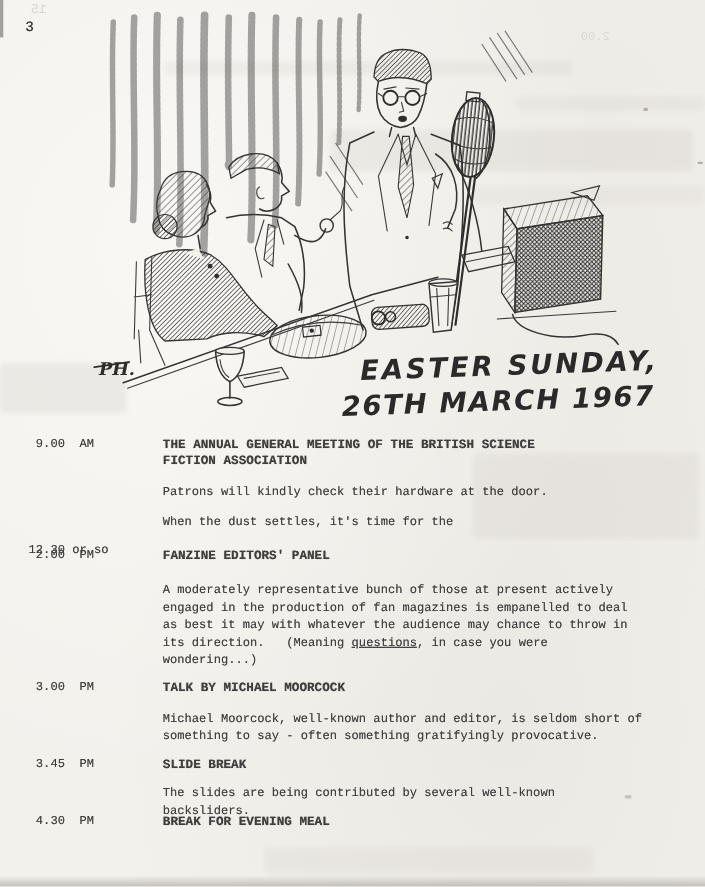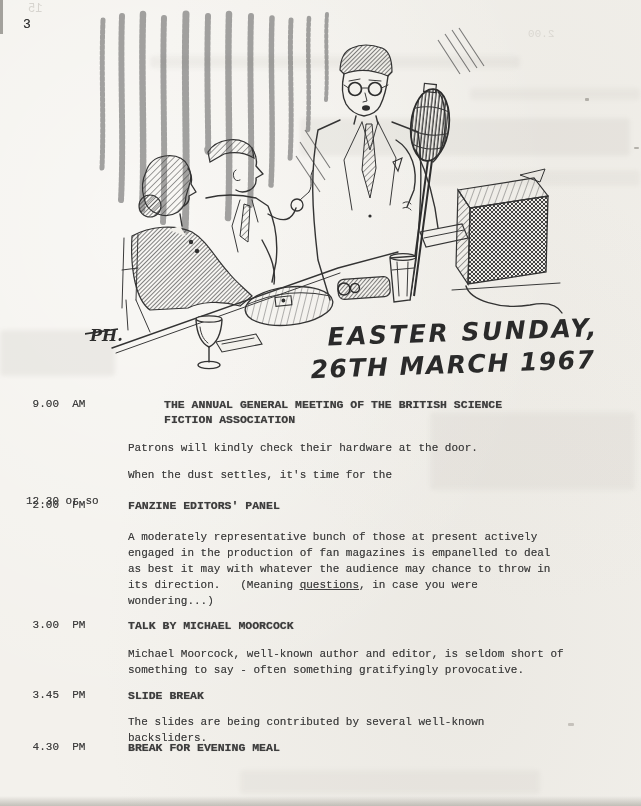--- a/index.html
+++ b/index.html
@@ -29,27 +29,27 @@
   .hand-title{
     position:absolute;left:308px;top:318px;width:300px;
     font-family:"DejaVu Sans",sans-serif;font-style:italic;font-weight:bold;
     color:#27272
 
 7;transform:rotate(-2deg);color:#2a2a2a;
   }
   .hand-title .l1{font-size:25px;letter-spacing:2.5px;padding-left:20px;}
   .hand-title .l2{font-size:25px;letter-spacing:1.5px;padding-left:2px;margin-top:3px;}
   
-  .sched-row{position:absolute;left:26px;display:flex;}
+  .sched-row{position:absolute;left:26px;display:flex;gap:20px;}
   .sched-time{width:102px;flex:0 0 102px;white-space:pre;font-size:11px;line-height:15px;
               text-shadow:0 0 .6px rgba(55,55,55,.55);}
   .sched-desc{width:450px;}
   .sched-heading{font-weight:bold;font-size:11.5px;line-height:15px;white-space:pre-wrap;
                  text-shadow:0 0 .7px rgba(45,45,45,.6);}
-  .hw{width:392px;margin-left:36px;} 
+  .hw{width:392px;} 
   .note{margin-top:11px;width:440px;}
   .note-first{margin-top:13px;width:440px;}
   .para{margin-top:16px;width:440px;}
   .para-m{margin-top:13px;width:440px;}
   .note-m{margin-top:11px;width:440px;}
   .u{text-decoration:underline;margin-top:24px;}
   .row1{top:397px;} .row2{top:494px;} .row3{top:498px;}
   .row4{top:618px;} .row5{top:688px;} .row6{top:740px;}
   
   .sketch{position:absolute;left:85px;top:0;width:480px;height:396px;}

